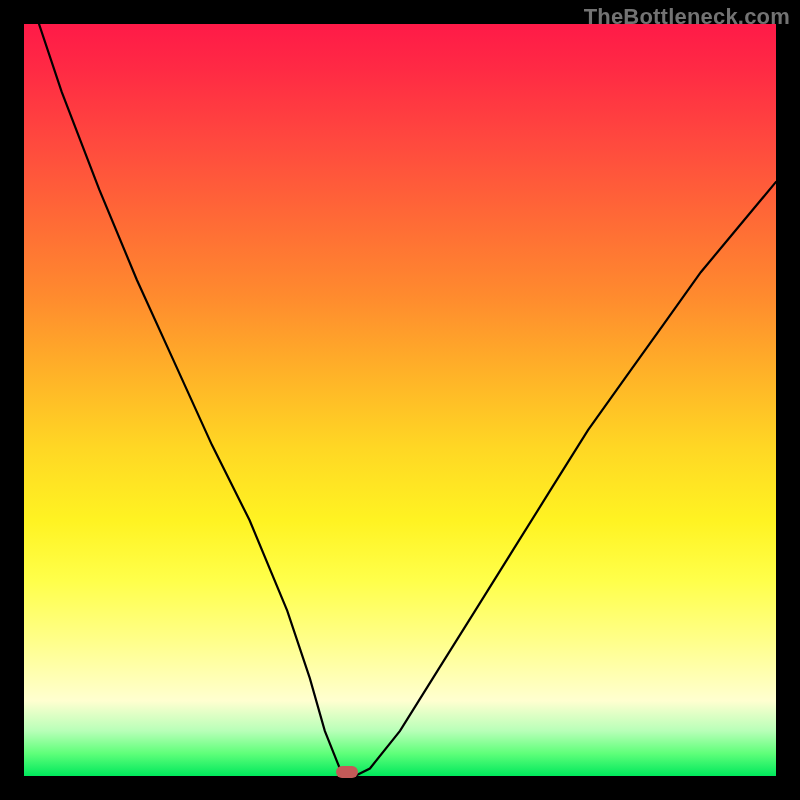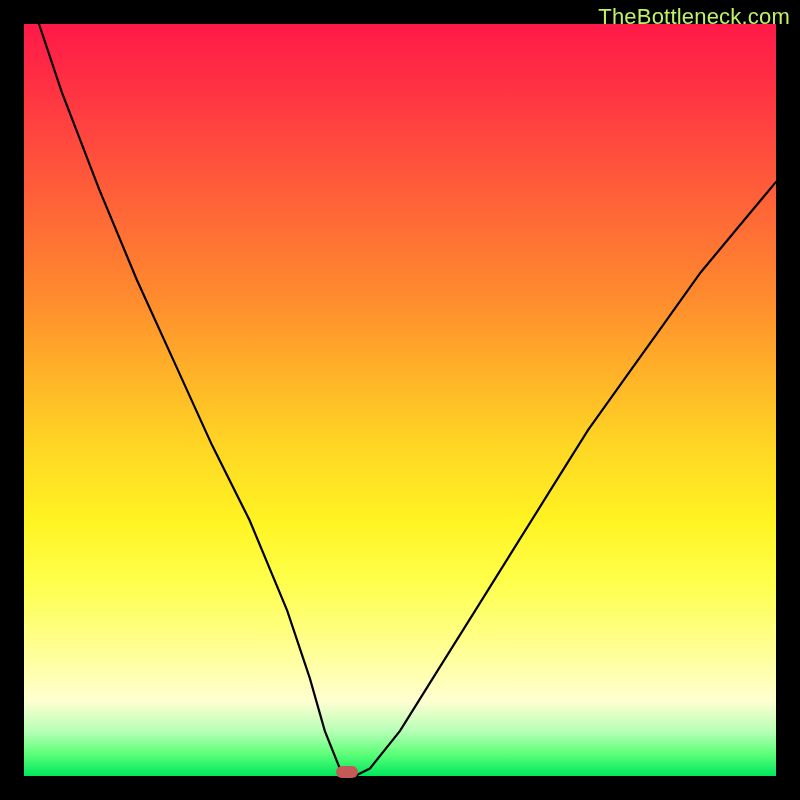--- a/index.html
+++ b/index.html
@@ -14,23 +14,23 @@
   .frame {
     position: relative;
     width: 800px;
     height: 800px;
     background: #000;
   }
   .watermark {
     position: absolute;
     top: 4px;
     right: 10px;
-    color: #bef264;
+    color: #737373;
     font-size: 22px;
-    font-weight: 400;
+    font-weight: 700;
     letter-spacing: 0.2px;
     z-index: 5;
   }
   .plot-area {
     position: absolute;
     left: 24px;
     top: 24px;
     width: 752px;
     height: 752px;
     background: linear-gradient(to bottom,

